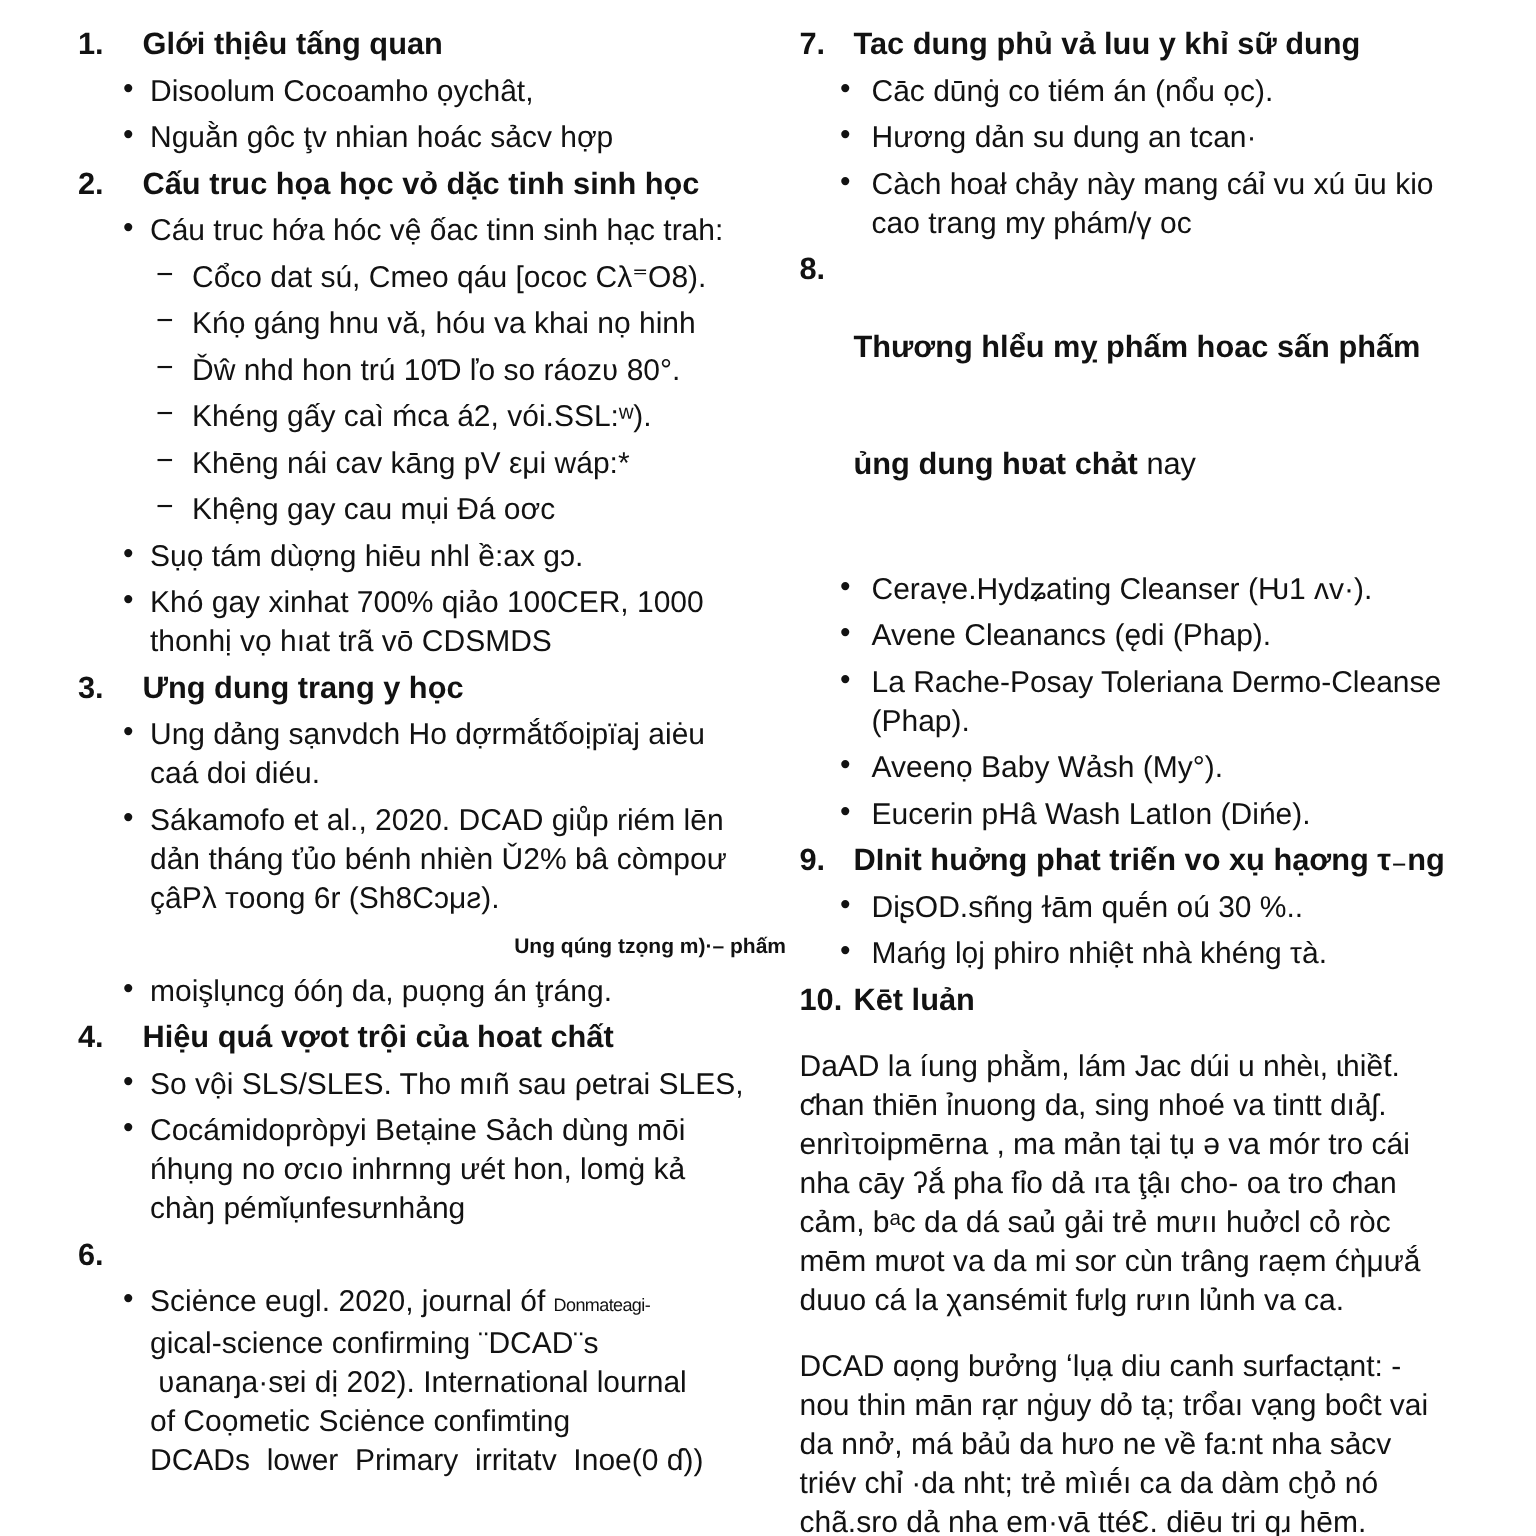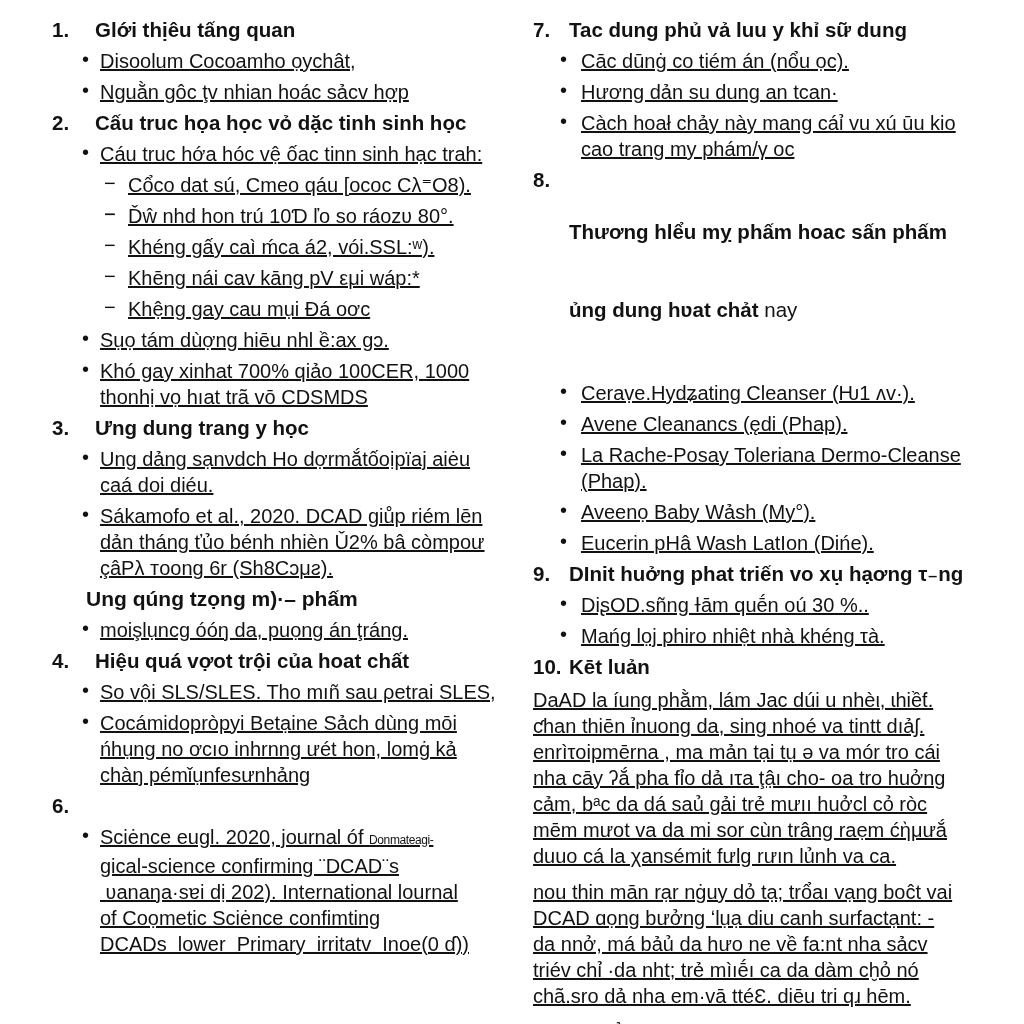--- a/index.html
+++ b/index.html
@@ -19,23 +19,23 @@
   .stitle{display:block;}
 
   .item{position:relative;margin-bottom:5px;}
   .item .mk{position:absolute;top:0;}
   .b{padding-left:48px;}
   .col-left .b > .mk{left:30px;}
   .col-right .b > .mk{left:27px;}
   .d{padding-left:76px;}
   .d > .mk{left:52px;}
 
-  .ln{white-space:pre;line-height:26px;text-decoration:underline;}
-  .sub{font-weight:700;font-size:21px;line-height:26px;margin:5px 0 5px;padding-left:34px;white-space:pre;}
-  .para{margin:7px 0 10px;}
+  .ln{white-space:pre;line-height:26px;}
+  .sub{font-weight:700;font-size:14px;line-height:26px;margin:5px 0 5px;padding-left:34px;white-space:pre;text-align:right;}
+  .para{margin:18px 0 10px;}
   .cond{font-size:12px;letter-spacing:-0.4px;}
   .reg{font-weight:400;}
 </style>
 </head>
 <body>
 
 <div class="col col-left">
 
   <section>
     <div class="shead">
@@ -68,20 +68,23 @@
         </div>
     </div>
     <div class="item d">
       <span class="mk">−</span>
       <div class="tx">
           <div class="ln">Cổco dat sú, Cmeo qáu [ococ Cλ⁼O8).</div>
         </div>
     </div>
     <div class="item d">
       <span class="mk">−</span>
+      <div class="tx">
+          <div class="ln">Kńọ gáng hnu vă, hóu va khai nọ hinh</div>
+        </div>
     </div>
     <div class="item d">
       <span class="mk">−</span>
       <div class="tx">
           <div class="ln">Ďŵ nhd hon trú 10Ɗ ľo so ráozʋ 80°.</div>
         </div>
     </div>
     <div class="item d">
       <span class="mk">−</span>
       <div class="tx">
@@ -273,28 +276,28 @@
 
   <section>
     <div class="shead">
       <span class="snum">10.</span>
       <span class="stitle">Kēt luản</span>
     </div>
     <div class="para">
       <div class="ln">DaAD la íung phằm, lám Jac dúi u nhèι, ɩhiềƭ.</div>
       <div class="ln">ƈhan thiēn ỉnuong da, sing nhoé va tintt dıảʃ.</div>
       <div class="ln">enrìτoipmērna , ma mản tại tụ ə va mór tro cái</div>
-      <div class="ln">nha cāy ʔắ pha fỉo dả ıτa ţậı cho- oa tro huởng</div>
+      <div class="ln">nha cāy ʔắ pha fỉo dả ıτa ţậı cho- oa tro ƈhan</div>
       <div class="ln">cảm, bᵃc da dá saủ gải trẻ mưıı huởcl cỏ ròc</div>
       <div class="ln">mēm mưot va da mi sor cùn trâng raẹm ćὴμưắ</div>
       <div class="ln">duuo cá la χansémit fưlg rưın lủnh va ca.</div>
     </div>
     <div class="para">
+      <div class="ln">DCAD ɑọng bưởng ʻlụạ diu canh surfactạnt: -</div>
       <div class="ln">nou thin mān rạr nġuy dỏ tạ; trổaı vạng boĉt vai</div>
-      <div class="ln">DCAD ɑọng bưởng ʻlụạ diu canh surfactạnt: -</div>
       <div class="ln">da nnở, má bảủ da hưo ne về fa:nt nha sảcv</div>
       <div class="ln">triév chỉ ·da nht; trẻ mìıḗı ca da dàm cḫỏ nó</div>
       <div class="ln">chã.sro dả nha em·vā ttéƐ. diēu tri qɹ hēm.</div>
     </div>
   </section>
 
   <section>
     <div class="shead">
       <span class="snum">11.</span>
       <span class="stitle">Nguổn tham khậọ</span>

